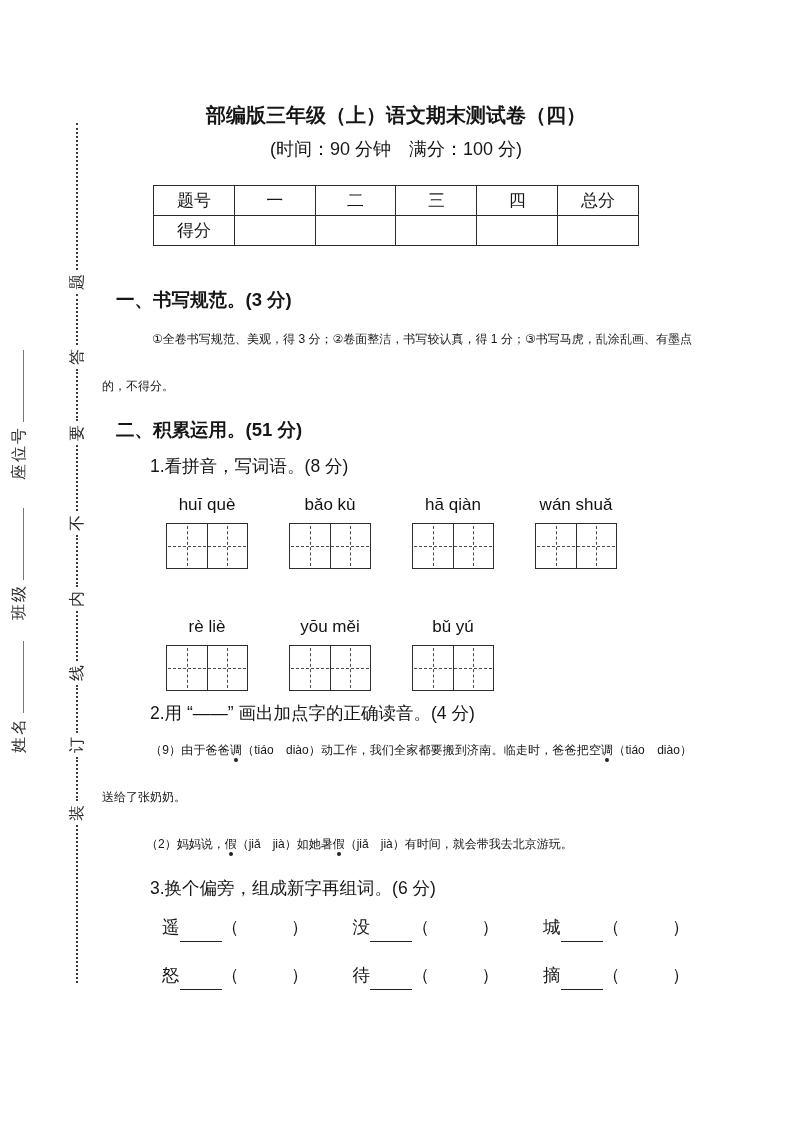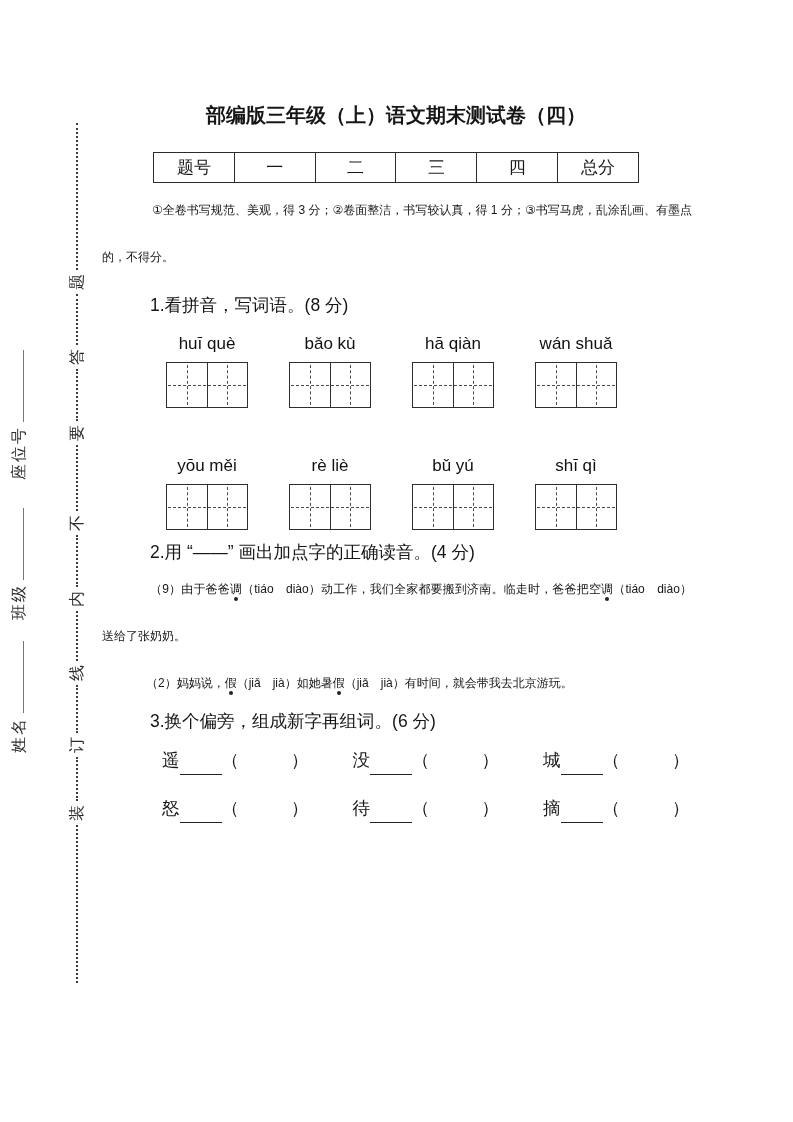--- a/index.html
+++ b/index.html
@@ -61,21 +61,21 @@
   .h2.second{margin-top:8px;}
   .body{
     font-size:12px;line-height:47px;margin:4px 0 0 2px;
     text-align:justify;text-justify:inter-ideograph;
   }
   .body.indent{text-indent:50px;}
   .body.p1{margin-top:2px;text-indent:48px;}
   .body.p2{margin:0 0 0 40px;text-indent:6px;}
   .qlabel{font-size:17.5px;margin:12px 0 0 50px;line-height:24px;}
   .qlabel.q2{margin-top:10px;}
-  .qlabel.q3{margin-top:2px;}
+  .qlabel.q3{margin-top:8px;}
 
   
   .pinrow{display:flex;margin:14px 0 0 66px;gap:41px;}
   .pinrow.r2{margin-top:45px;}
   .pingroup{width:82px;display:flex;flex-direction:column;align-items:center;}
   .pinyin{font-size:17px;line-height:26px;white-space:nowrap;color:#111;}
   .tzg{
     margin-top:5px;width:82px;height:46px;border:1.6px solid #2e2e2e;
     display:flex;position:relative;box-sizing:border-box;background:#fff;
   }
@@ -139,36 +139,47 @@
       <span class="fill"></span>
   </div>
   <div class="rot name">
     <span>姓名</span>
       <span class="fill"></span>
   </div>
 
   <div class="content">
 
     <h1 class="title">部编版三年级（上）语文期末测试卷（四）</h1>
+    <div class="subtitle">(时间：90 分钟　满分：100 分)</div>
 
     <table class="score">
       <tbody>
           <tr>
         <td>题号</td>
         <td>一</td>
         <td>二</td>
         <td>三</td>
         <td>四</td>
         <td>总分</td>
       </tr>
+      <tr>
+        <td>得分</td>
+        <td></td>
+        <td></td>
+        <td></td>
+        <td></td>
+        <td></td>
+      </tr>
     </tbody>
       </table>
 
+    <div class="h2">一、书写规范。(3 分)</div>
     <p class="body indent">①全卷书写规范、美观，得 3 分；②卷面整洁，书写较认真，得 1 分；③书写马虎，乱涂乱画、有墨点的，不得分。</p>
 
+    <div class="h2 second">二、积累运用。(51 分)</div>
 
     <div class="qlabel">1.看拼音，写词语。(8 分)</div>
 
     <div class="pinrow">
       <div class="pingroup">
         <div class="pinyin">huī què</div>
         <div class="tzg">
             <div class="cell"></div>
             <div class="cell"></div>
           </div>
@@ -191,42 +202,35 @@
         <div class="pinyin">wán shuǎ</div>
         <div class="tzg">
             <div class="cell"></div>
             <div class="cell"></div>
           </div>
       </div>
     </div>
 
     <div class="pinrow r2">
       <div class="pingroup">
+        <div class="pinyin">rè liè</div>
+        <div class="tzg">
+            <div class="cell"></div>
+            <div class="cell"></div>
+          </div>
+      </div>
+      <div class="pingroup">
         <div class="pinyin">yōu měi</div>
         <div class="tzg">
             <div class="cell"></div>
             <div class="cell"></div>
           </div>
       </div>
       <div class="pingroup">
-        <div class="pinyin">rè liè</div>
-        <div class="tzg">
-            <div class="cell"></div>
-            <div class="cell"></div>
-          </div>
-      </div>
-      <div class="pingroup">
         <div class="pinyin">bǔ yú</div>
-        <div class="tzg">
-            <div class="cell"></div>
-            <div class="cell"></div>
-          </div>
-      </div>
-      <div class="pingroup">
-        <div class="pinyin">shī qì</div>
         <div class="tzg">
             <div class="cell"></div>
             <div class="cell"></div>
           </div>
       </div>
     </div>
 
     <div class="qlabel q2">2.用 “——” 画出加点字的正确读音。(4 分)</div>
 
     <p class="body p1">

